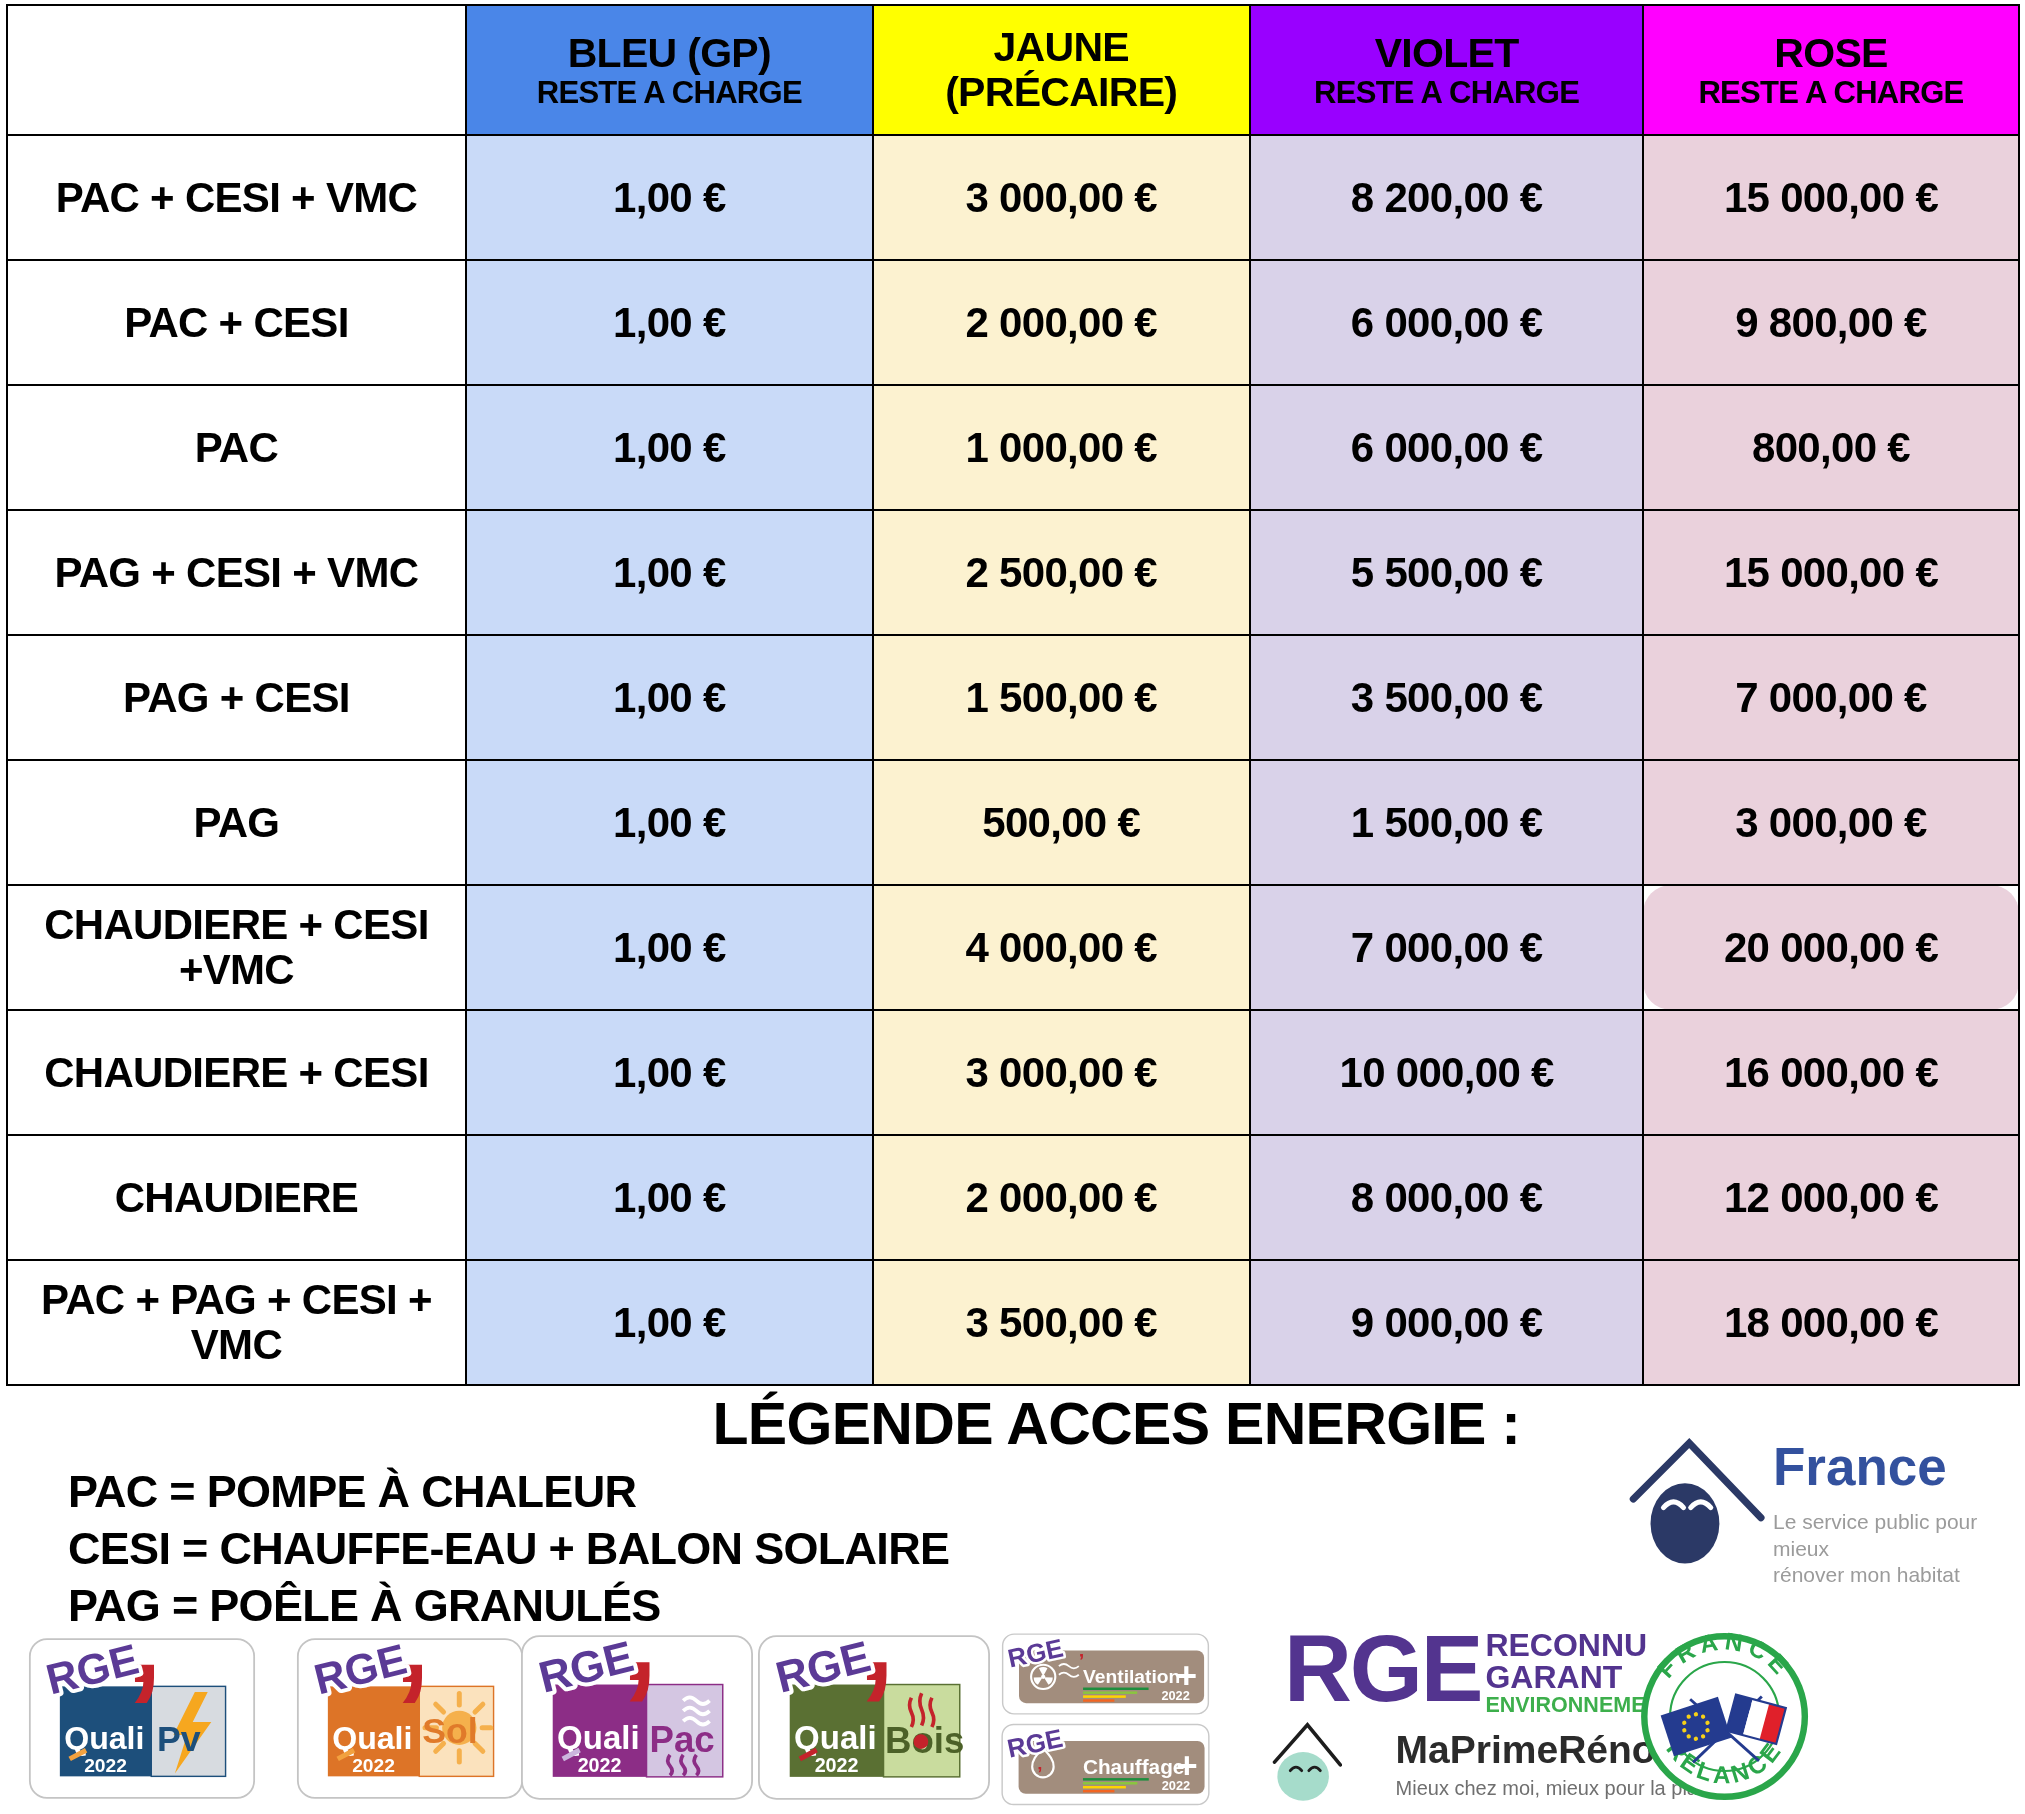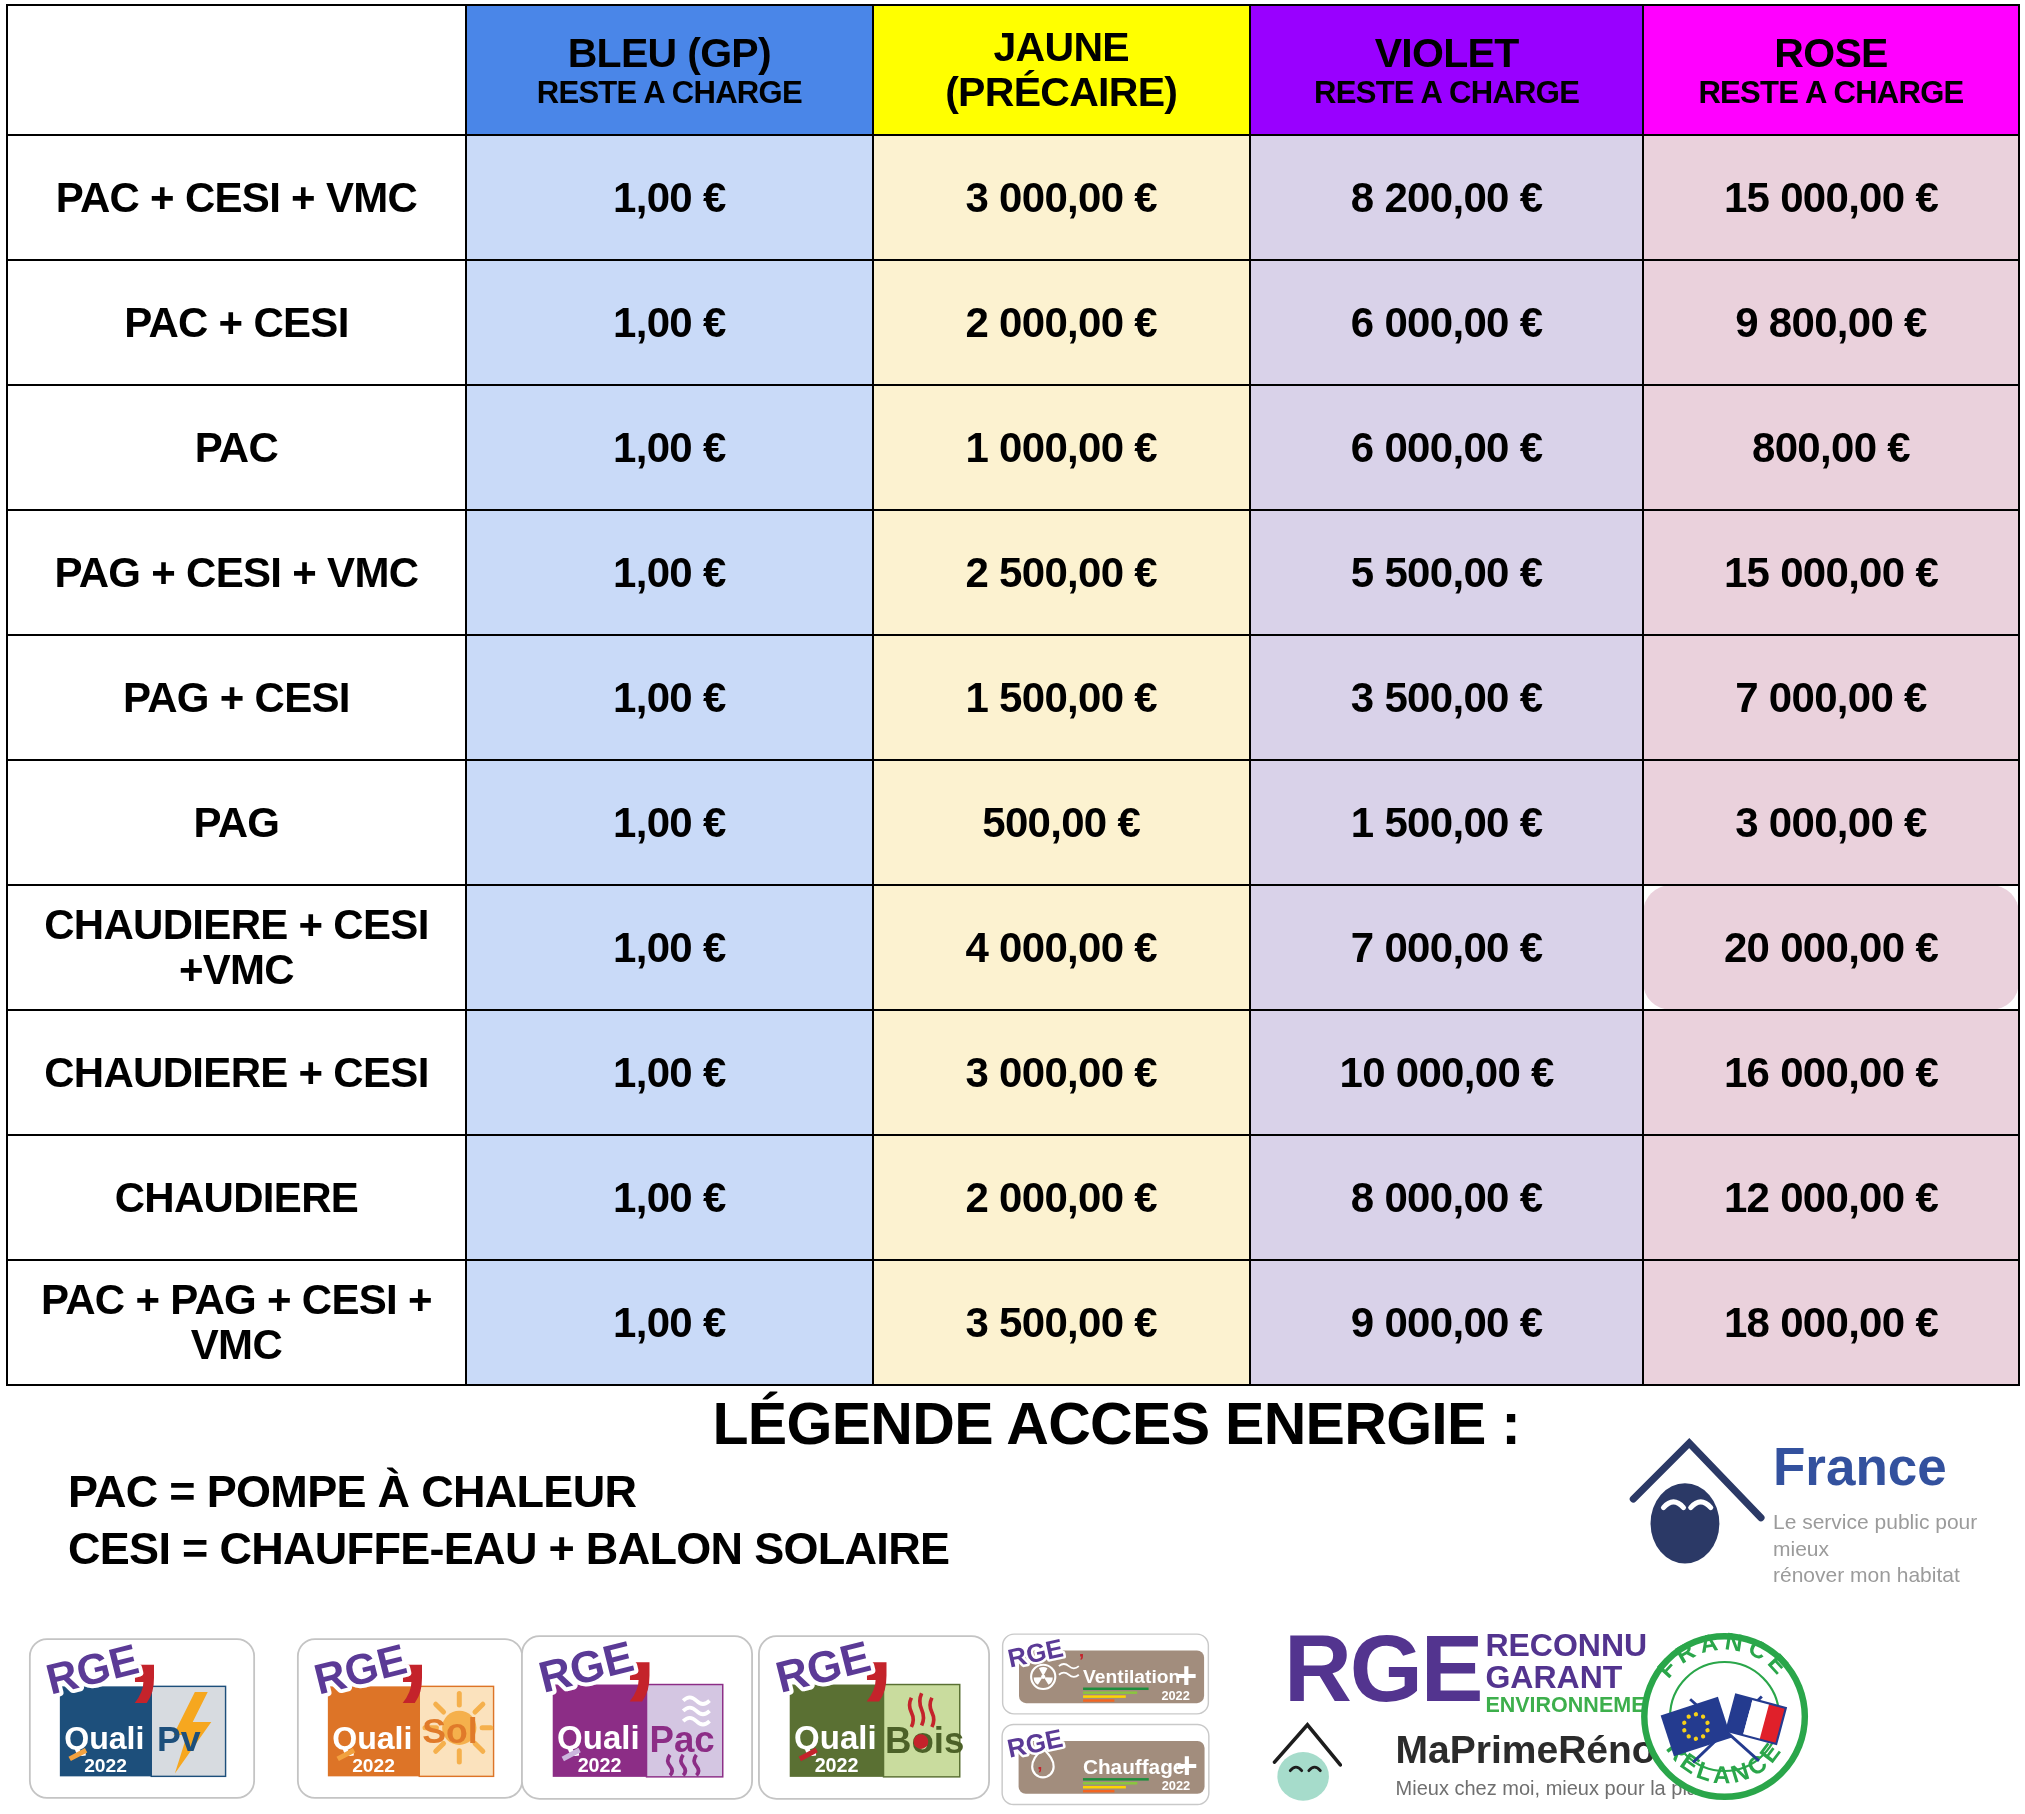--- a/index.html
+++ b/index.html
@@ -152,20 +152,21 @@
           <td class="val" style="background: rgb(217, 210, 233);">9 000,00 €</td>
           <td class="val" style="background: rgb(234, 209, 220);">18 000,00 €</td>
         </tr>
       </tbody>
   </table>
 
   <div class="legend-title">LÉGENDE ACCES ENERGIE :</div>
   <div class="legend-items">
     <div>PAC = POMPE À CHALEUR</div>
     <div>CESI = CHAUFFE-EAU + BALON SOLAIRE</div>
+    <div>PAG = POÊLE À GRANULÉS</div>
   </div>
 
   <svg class="fr-icon" width="152" height="152" viewBox="0 0 212 212">
     <path d="M20,106 L98,28 L198,132" stroke="#2b3966" stroke-width="10" fill="none" stroke-linecap="round"></path>
     <ellipse cx="92" cy="140" rx="48" ry="56" fill="#2b3966"></ellipse>
     <path d="M62,118 q14,-16 28,0" stroke="#ffffff" stroke-width="7" fill="none" stroke-linecap="round"></path>
     <path d="M100,118 q14,-16 28,0" stroke="#ffffff" stroke-width="7" fill="none" stroke-linecap="round"></path>
   </svg>
   <div class="fr-text">
     <div class="fr-l1">France</div>

